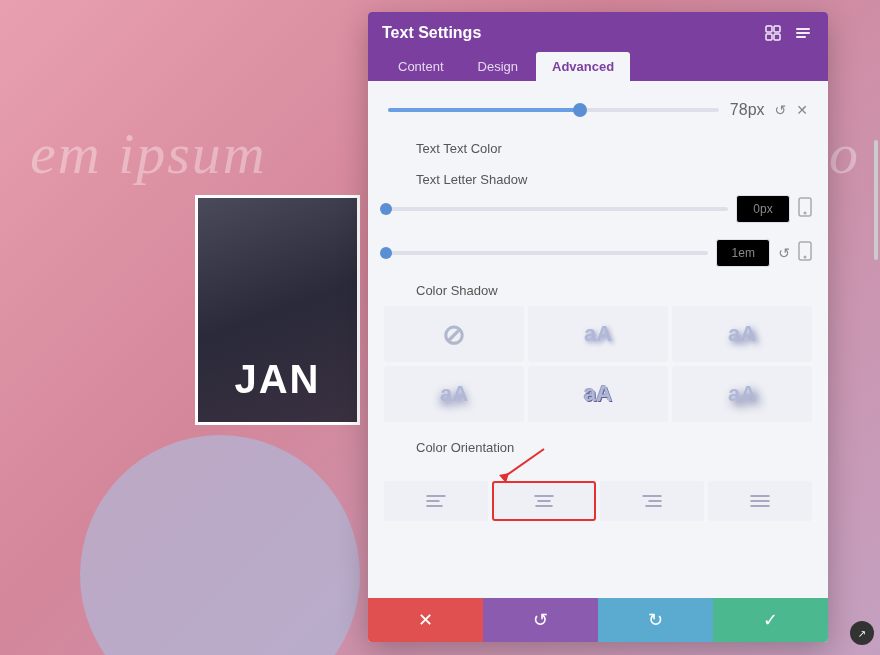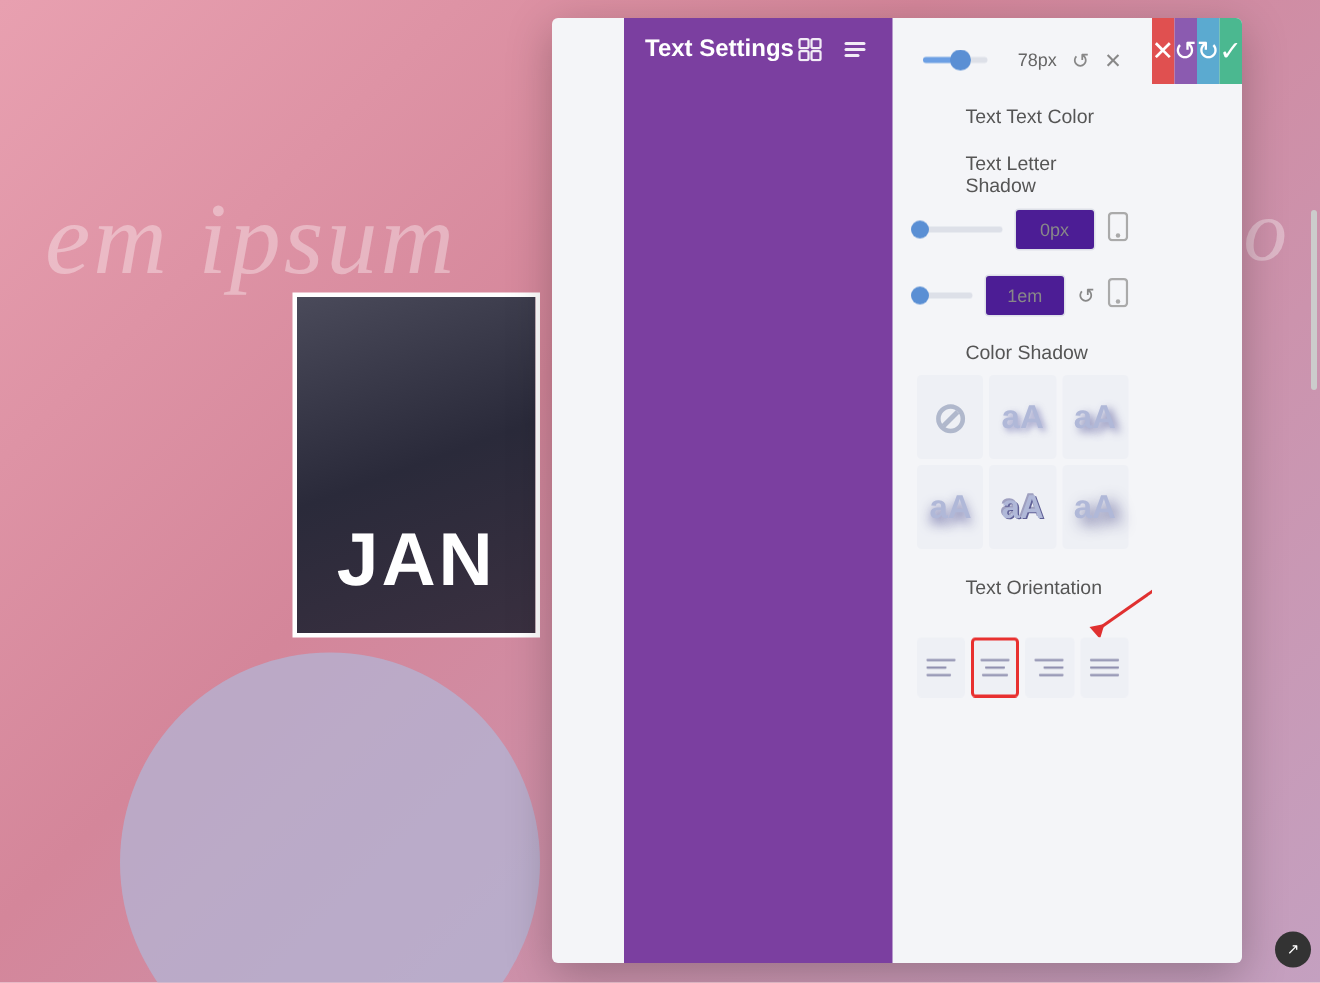--- a/index.html
+++ b/index.html
@@ -27,21 +27,21 @@
       height: 280px;
       background: #b0b8d8;
       border-radius: 50%;
       opacity: 0.7;
     }
 
     .bg-text {
       position: absolute;
       top: 120px;
       left: 30px;
-      font-size: 68px;
+      font-size: 58px;
       color: rgba(255,255,255,0.35);
       font-style: italic;
       font-weight: 300;
       letter-spacing: 2px;
       font-family: Georgia, serif;
     }
 
     .bg-text-right {
       position: absolute;
       top: 120px;
@@ -63,40 +63,39 @@
       height: 230px;
       background: linear-gradient(160deg, #4a4a5a 0%, #2a2a3a 50%, #3a3040 100%);
       border: 3px solid white;
       display: flex;
       align-items: flex-end;
       justify-content: center;
       padding-bottom: 20px;
     }
 
     .image-card-text {
-      font-size: 50px;
+      font-size: 40px;
       font-weight: 900;
       color: white;
       letter-spacing: 2px;
     }
 
     
     .panel-overlay {
       position: absolute;
       top: 12px;
       left: 368px;
       width: 460px;
       height: 630px;
       background: #f4f5f8;
       border-radius: 4px;
       box-shadow: 0 8px 30px rgba(0,0,0,0.25);
       display: flex;
-      flex-direction: row;
+      flex-direction: column;
       overflow: hidden;
-      padding-left: 48px;
     }
 
     
     .panel-header {
       background: #7b3fa0;
       padding: 10px 14px 0 14px;
       flex-shrink: 0;
     }
 
     .panel-title-row {
@@ -188,21 +187,21 @@
       top: 50%;
       transform: translate(-50%, -50%);
       width: 14px;
       height: 14px;
       background: #5a8fd4;
       border-radius: 50%;
       cursor: pointer;
     }
 
     .slider-value {
-      font-size: 12px;
+      font-size: 16px;
       color: #666;
       min-width: 36px;
       text-align: right;
     }
 
     .slider-reset-icon {
       color: #888;
       font-size: 14px;
       cursor: pointer;
     }
@@ -275,21 +274,21 @@
       height: 12px;
       background: #5a8fd4;
       border-radius: 50%;
     }
 
     .input-field {
       width: 54px;
       height: 28px;
       border: 1px solid #dde0e8;
       border-radius: 3px;
-      background: #4c1d95;
+      background: #000000;
       font-size: 12px;
       text-align: center;
       color: #888;
     }
 
     .mobile-icon {
       color: #999;
       font-size: 16px;
       cursor: pointer;
     }
@@ -433,20 +432,25 @@
         <div class="panel-header-icon">
           <svg width="16" height="16" viewBox="0 0 16 16">
             <rect x="1" y="3" width="14" height="2" rx="1" fill="white"></rect>
             <rect x="1" y="7" width="14" height="2" rx="1" fill="white"></rect>
             <rect x="1" y="11" width="10" height="2" rx="1" fill="white"></rect>
           </svg>
         </div>
       </div>
     </div>
 
+    <div class="tabs">
+      <div class="tab">Content</div>
+      <div class="tab">Design</div>
+      <div class="tab active">Advanced</div>
+    </div>
   </div>
 
   <div class="panel-body">
 
     <div class="slider-row">
       <div class="slider-track" style="flex:1;">
         <div class="slider-fill" style="width:58%;"></div>
         <div class="slider-thumb" style="left:58%;"></div>
       </div>
       <span class="slider-value">78px</span>
@@ -514,21 +518,21 @@
           <span style="text-shadow: 1px 1px 0 rgba(80,80,140,0.9), -1px -1px 0 rgba(80,80,140,0.5); color:#b0b8d8; font-size:22px; font-weight:700;">aA</span>
         </div>
 
         <div class="shadow-cell">
           <span style="text-shadow: 4px 4px 10px rgba(80,80,140,0.9); color:#b0b8d8; font-size:22px; font-weight:700;">aA</span>
         </div>
       </div>
     </div>
 
     <div class="section" style="position:relative;">
-      <div class="field-label">Text Orientation</div>
+      <div class="field-label">Color Orientation</div>
 
       
       <div style="position:relative; display:inline-block; width:100%;">
         
         <svg style="position:absolute; top:-30px; left:110px; pointer-events:none;" width="60" height="35" viewBox="0 0 60 35">
           <line x1="50" y1="2" x2="10" y2="30" stroke="#e03030" stroke-width="2"></line>
           <polygon points="5,28 15,26 12,36" fill="#e03030"></polygon>
         </svg>
       </div>
 

